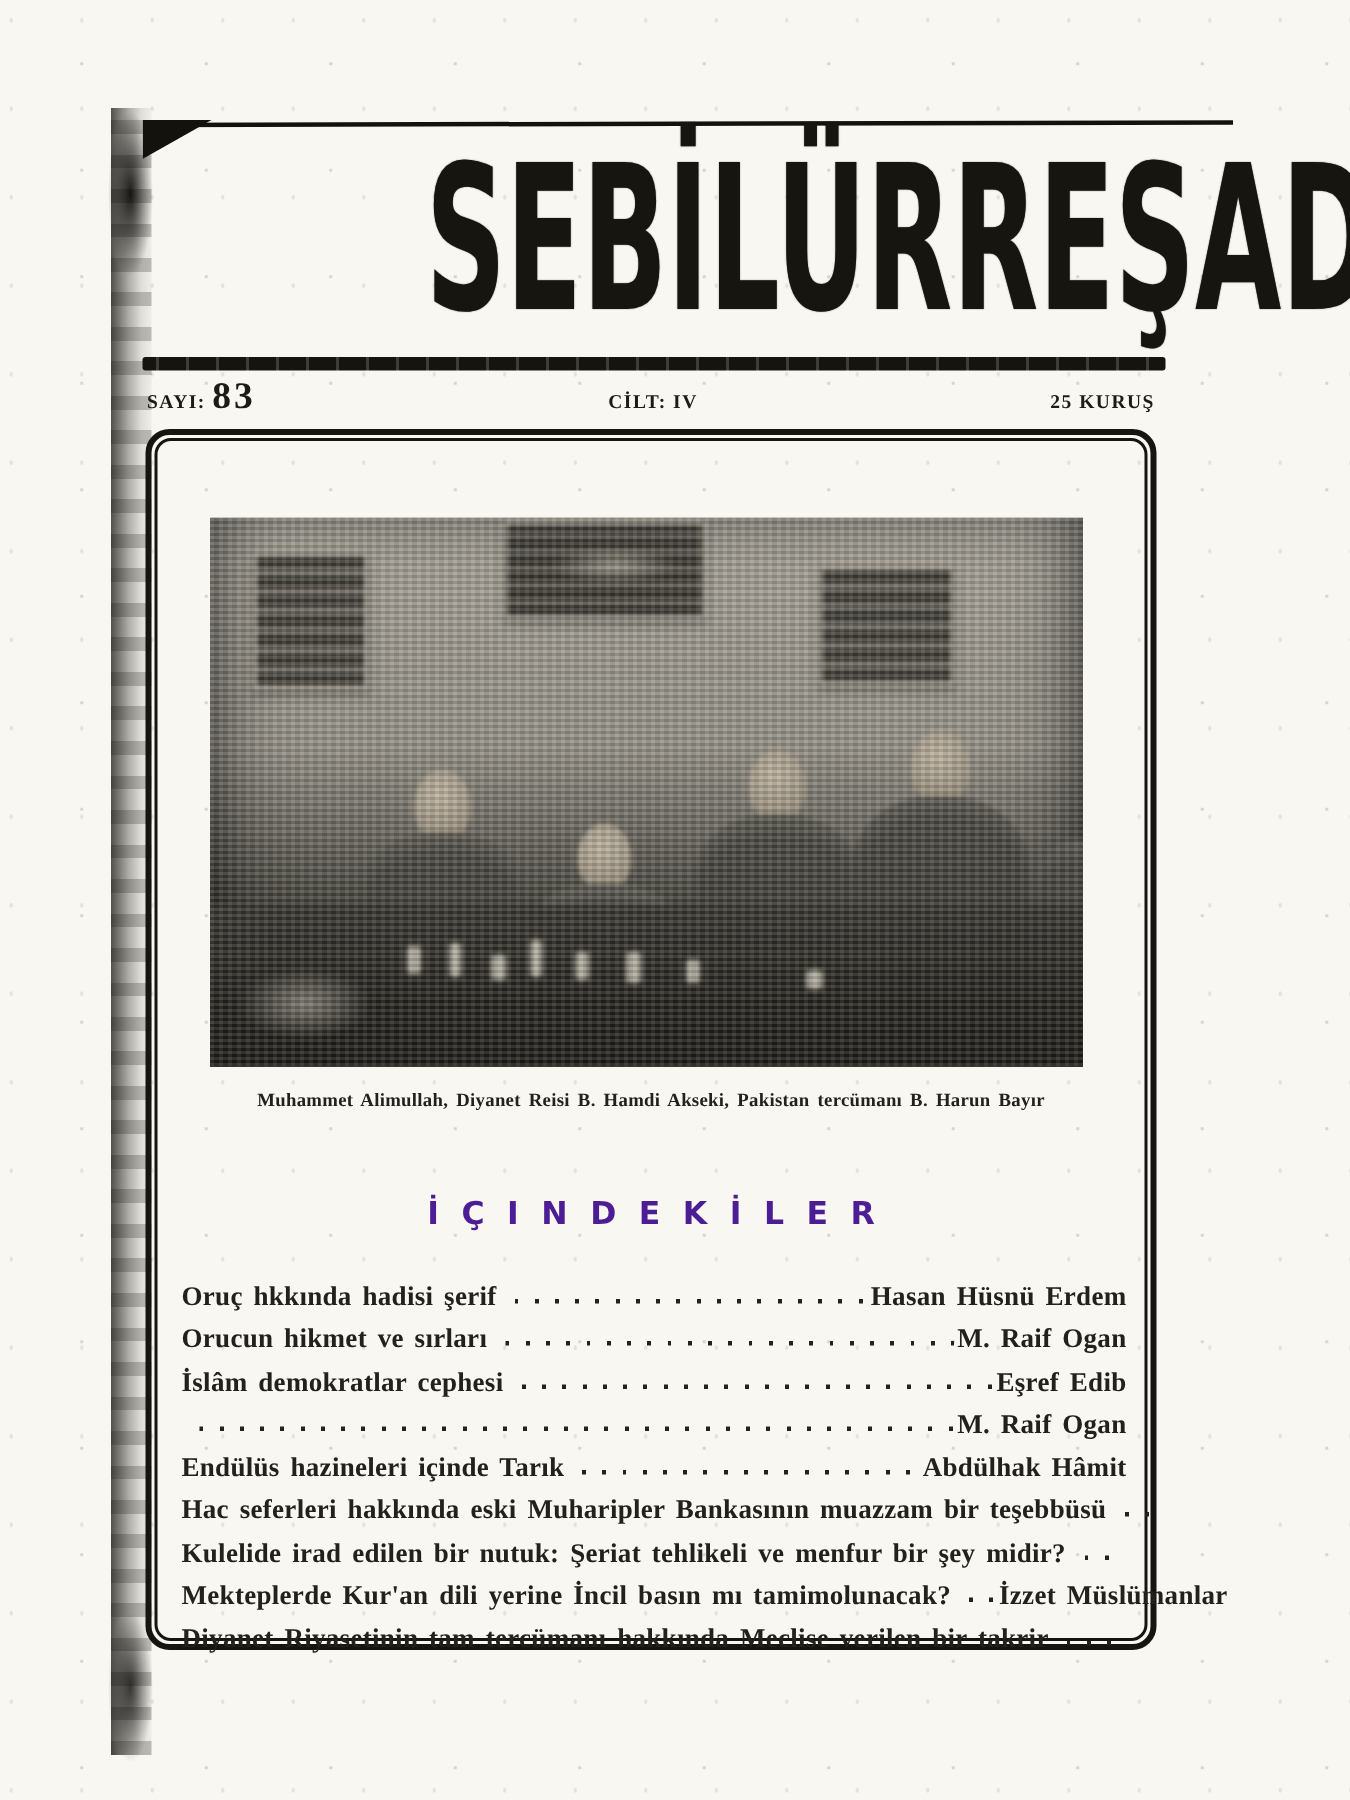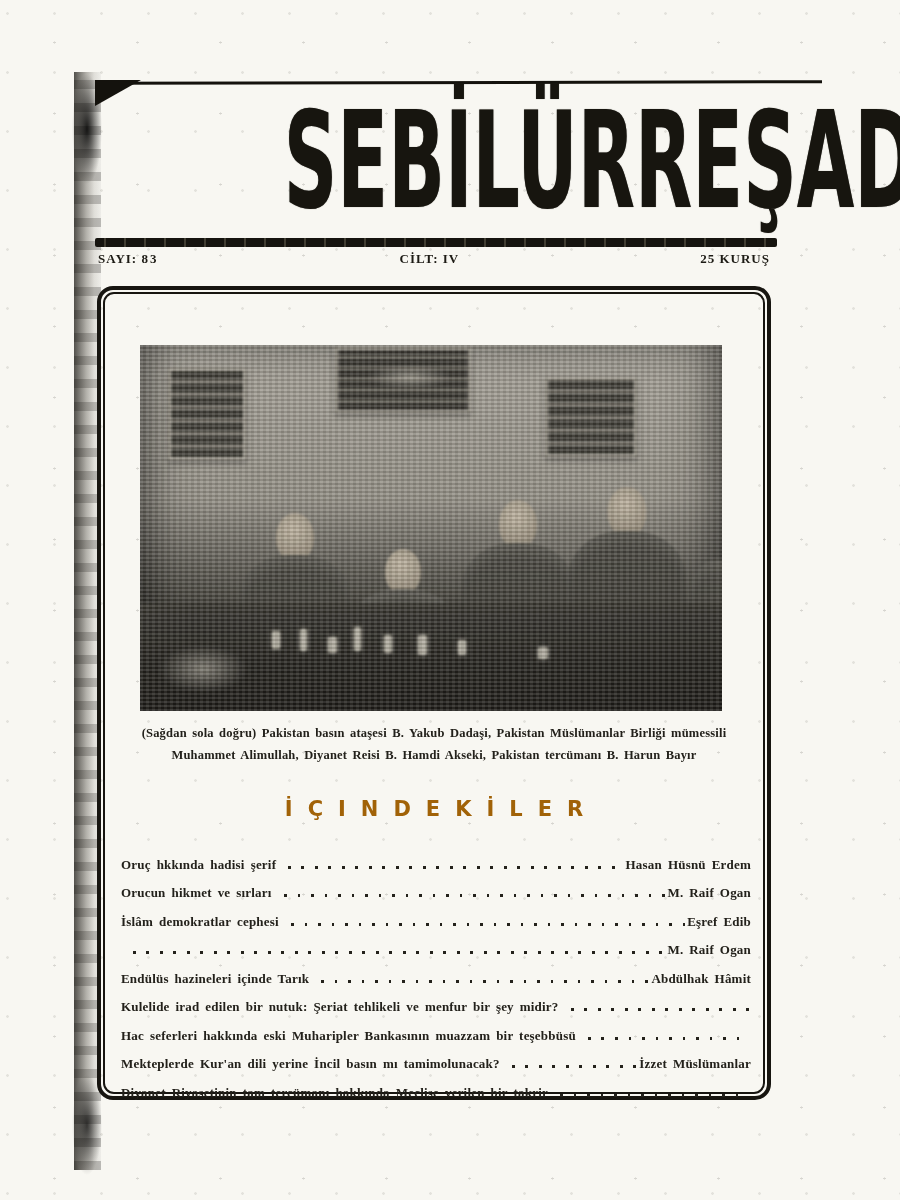--- a/index.html
+++ b/index.html
@@ -60,21 +60,21 @@
     position:absolute; left:95px; top:238px; width:682px; height:9px;
     background:repeating-linear-gradient(90deg,#16140f 0 9px,#413d32 9px 11px,#16140f 11px 20px);
     border-radius:2px;
   }
   .masthead-row {
     position:absolute; left:98px; top:251px; width:672px;
     display:flex; justify-content:space-between; align-items:baseline;
     font-family:"Liberation Serif", serif; font-weight:bold;
     font-size:13px; letter-spacing:1px; color:#1d1b15;
   }
-  .issue-number { font-size:13px; letter-spacing:2px; }
+  .issue-number { font-size:25px; letter-spacing:2px; }
 
   
   .frame-outer {
     position:absolute; left:97px; top:286px; width:674px; height:814px;
     border:4px solid #171510; border-radius:16px;
   }
   .frame-inner {
     position:absolute; inset:2px; border:2px solid #171510; border-radius:11px;
   }
 
@@ -134,26 +134,26 @@
     text-align:center; font-weight:bold; font-size:12.5px; line-height:22px;
     letter-spacing:.2px; word-spacing:2px; color:#23211b;
   }
 
   
   .toc-heading {
     position:absolute; left:97px; top:797px; width:674px;
     text-align:center;
     font-family:"DejaVu Sans", sans-serif; font-weight:bold;
     font-size:21px; letter-spacing:15px; text-indent:15px;
-    color:#a16207;
+    color:#4c1d95;
   }
   .toc { position:absolute; left:121px; top:844px; width:630px; }
   .toc-row { display:flex; align-items:flex-end; height:28.5px; }
   .toc-title, .toc-author {
-    white-space:nowrap; font-weight:bold; font-size:13px; line-height:17px;
+    white-space:nowrap; font-weight:bold; font-size:18px; line-height:17px;
     letter-spacing:.2px; word-spacing:2.5px; color:#23211b;
   }
   .toc-leader {
     flex:1; min-width:18px; height:2.6px; margin:0 2px 4px 12px;
     background:repeating-linear-gradient(90deg,#24221c 0 2.6px,transparent 2.6px 13.5px);
   }
 </style>
 </head>
 <body>
 
@@ -215,21 +215,20 @@
     <div class="item" style="left:214px; bottom:60px; width:7px; height:24px;"></div>
     <div class="item" style="left:244px; bottom:58px; width:8px; height:18px;"></div>
     <div class="item" style="left:278px; bottom:56px; width:9px; height:20px;"></div>
     <div class="item" style="left:318px; bottom:56px; width:8px; height:15px;"></div>
     <div class="item" style="left:398px; bottom:52px; width:10px; height:12px;"></div>
   </div>
   <div class="grain"></div>
 </div>
 
 <div class="caption">
-  <div>(Sağdan sola doğru) Pakistan basın ataşesi B. Yakub Dadaşi, Pakistan Müslümanlar Birliği mümessili</div>
   <div>Muhammet Alimullah, Diyanet Reisi B. Hamdi Akseki, Pakistan tercümanı B. Harun Bayır</div>
 </div>
 
 <div class="toc-heading">İÇINDEKİLER</div>
 
 <div class="toc">
   <div class="toc-row">
     <span class="toc-title">Oruç hkkında hadisi şerif</span>
     <span class="toc-leader"></span>
     <span class="toc-author">Hasan Hüsnü Erdem</span>
@@ -247,32 +246,32 @@
   <div class="toc-row">
     <span class="toc-leader"></span>
     <span class="toc-author">M. Raif Ogan</span>
   </div>
   <div class="toc-row">
     <span class="toc-title">Endülüs hazineleri içinde Tarık</span>
     <span class="toc-leader"></span>
     <span class="toc-author">Abdülhak Hâmit</span>
   </div>
   <div class="toc-row">
+    <span class="toc-title">Hac seferleri hakkında eski Muharipler Bankasının muazzam bir teşebbüsü</span>
+    <span class="toc-leader"></span>
+    <span class="toc-author"></span>
+  </div>
+  <div class="toc-row">
     <span class="toc-title">Kulelide irad edilen bir nutuk: Şeriat tehlikeli ve menfur bir şey midir?</span>
     <span class="toc-leader"></span>
     <span class="toc-author"></span>
   </div>
   <div class="toc-row">
-    <span class="toc-title">Hac seferleri hakkında eski Muharipler Bankasının muazzam bir teşebbüsü</span>
+    <span class="toc-title">Mekteplerde Kur'an dili yerine İncil basın mı tamimolunacak?</span>
+    <span class="toc-leader"></span>
+    <span class="toc-author">İzzet Müslümanlar</span>
+  </div>
+  <div class="toc-row">
+    <span class="toc-title">Diyanet Riyasetinin tam tercümanı hakkında Meclise verilen bir takrir</span>
     <span class="toc-leader"></span>
     <span class="toc-author"></span>
   </div>
-  <div class="toc-row">
-    <span class="toc-title">Mekteplerde Kur'an dili yerine İncil basın mı tamimolunacak?</span>
-    <span class="toc-leader"></span>
-    <span class="toc-author">İzzet Müslümanlar</span>
-  </div>
-  <div class="toc-row">
-    <span class="toc-title">Diyanet Riyasetinin tam tercümanı hakkında Meclise verilen bir takrir</span>
-    <span class="toc-leader"></span>
-    <span class="toc-author"></span>
-  </div>
 </div>
 
 </body></html>

